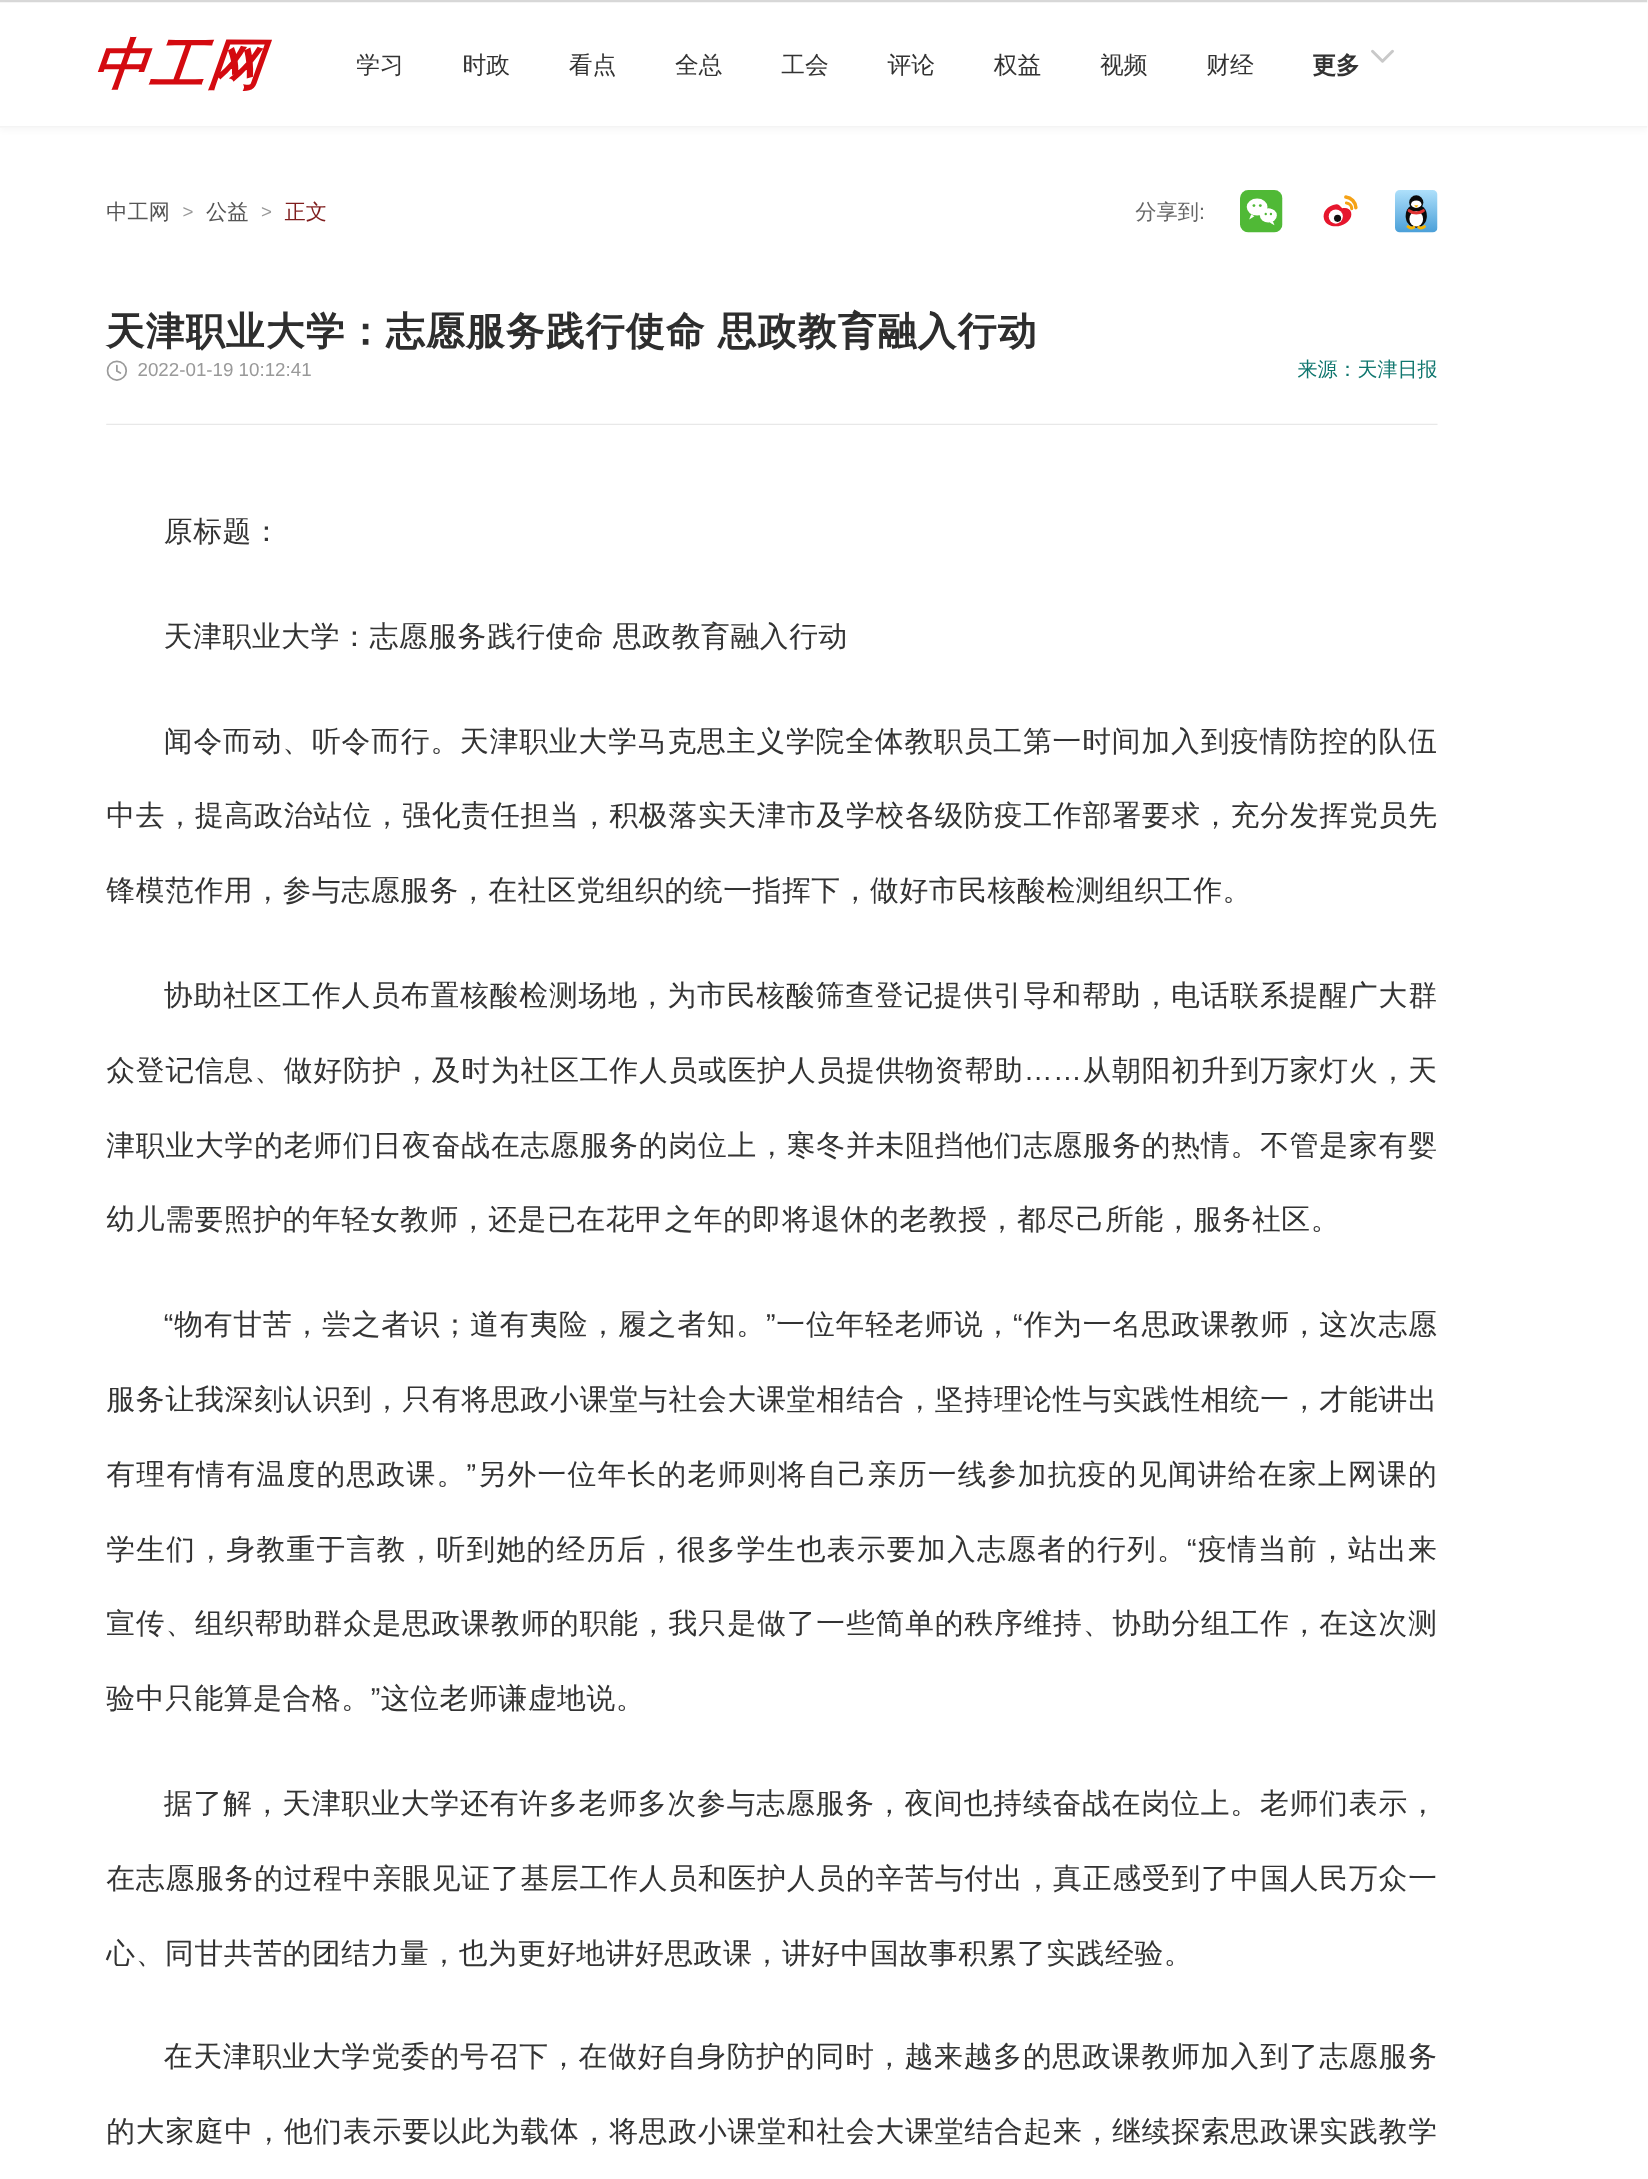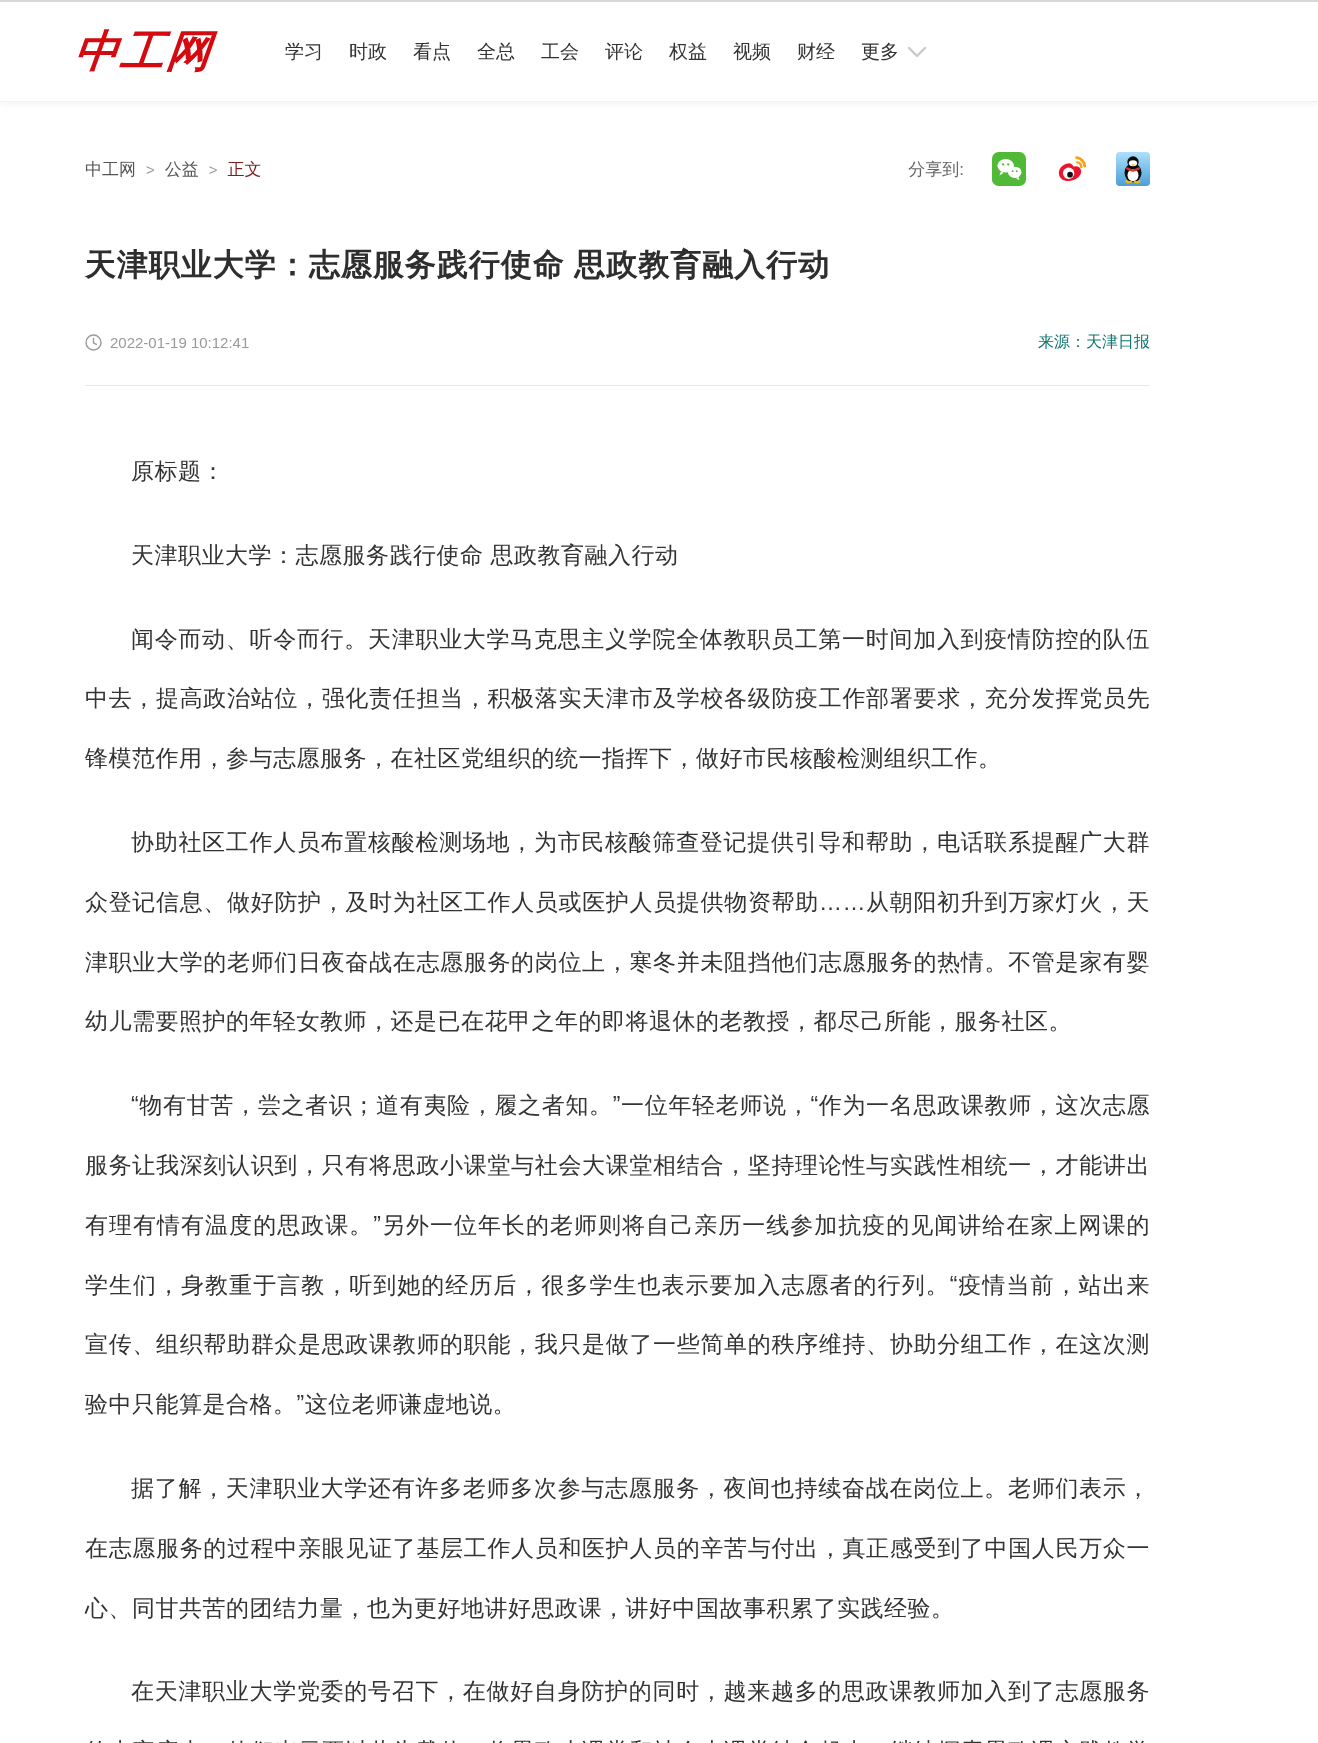--- a/index.html
+++ b/index.html
@@ -32,26 +32,26 @@
     font-style: italic;
     letter-spacing: 2px;
     transform: skewX(-6deg);
     cursor: pointer;
     white-space: nowrap;
   }
   .main-nav {
     display: flex;
     align-items: center;
     margin-left: 72px;
-    gap: 26px;
+    gap: 47px;
     font-size: 19px;
     color: #333;
   }
   .nav-item { cursor: pointer; white-space: nowrap; }
-  .nav-more { display: flex; align-items: center; gap: 8px; cursor: pointer; }
+  .nav-more { display: flex; gap: 8px; cursor: pointer; font-weight: bold; }
   .chevron-down svg { display: block; }
 
   
   .container { width: 1065px; margin-left: 85px; }
 
   
   .crumb-row {
     margin-top: 50px;
     display: flex;
     justify-content: space-between;
@@ -68,21 +68,20 @@
 
   
   .article-title {
     margin-top: 58px;
     font-size: 31px;
     font-weight: bold;
     color: #2e2e2e;
     letter-spacing: 1px;
   }
   .meta-row {
-    margin-top: 46px;
     display: flex;
     justify-content: space-between;
     align-items: center;
     padding-bottom: 32px;
     border-bottom: 1px solid #e8e8e8;
     font-size: 15px;
     color: #999;
   }
   .meta-date { display: flex; align-items: center; gap: 8px; }
   .clock-icon svg { display: block; }

